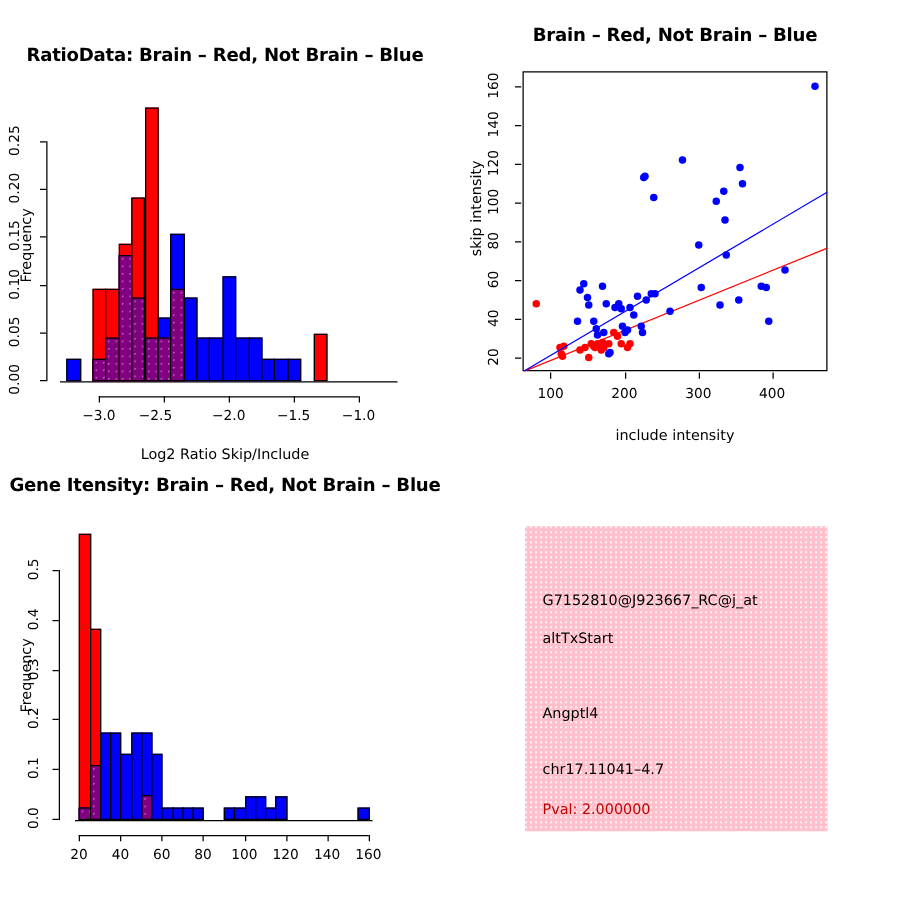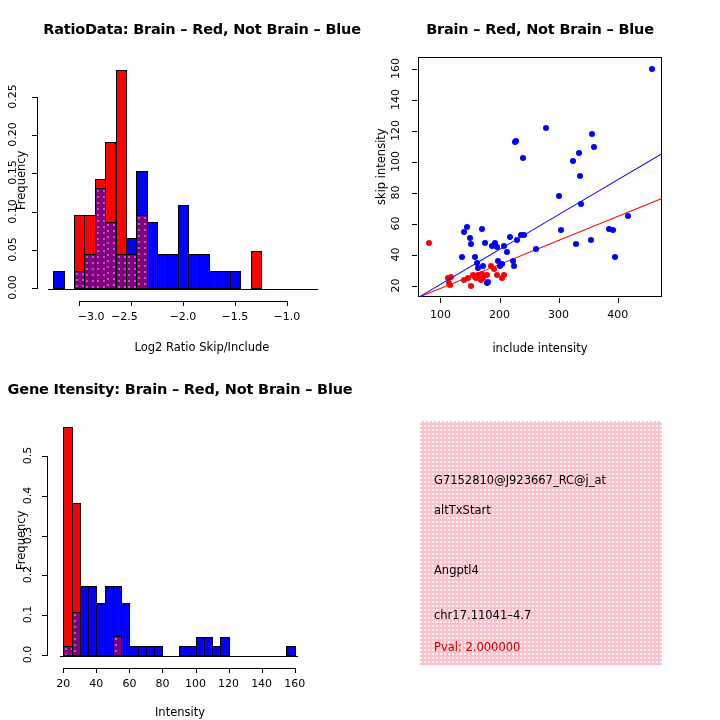--- a/index.html
+++ b/index.html
@@ -17,21 +17,21 @@
   #canvas {
     position: relative;
     width: 720px;
     height: 720px;
   }
   .panel {
     position: absolute;
     width: 360px;
     height: 360px;
   }
-  #panel-tl { left: 0;   top: 0; padding-left: 44px;   }
+  #panel-tl { left: 0;   top: 16px;   }
   #panel-tr { left: 360px; top: 0; }
   #panel-bl { left: 0;   top: 360px; }
   #panel-br { left: 360px; top: 360px; }
 
   .plot-title {
     position: absolute;
     left: 0;
     right: 0;
     text-align: center;
     font-size: 14.5px;
@@ -139,21 +139,21 @@
         <div class="tick-text ytick" style="left:-4px; top:204.6px; width:32px; text-align:center;">0.10</div>
         <div class="rule" style="left:32px; top:173.4px; width:5px; height:1px;"></div>
         <div class="tick-text ytick" style="left:-4px; top:166.4px; width:32px; text-align:center;">0.15</div>
         <div class="rule" style="left:32px; top:135.2px; width:5px; height:1px;"></div>
         <div class="tick-text ytick" style="left:-4px; top:128.2px; width:32px; text-align:center;">0.20</div>
         <div class="rule" style="left:32px; top:97px; width:5px; height:1px;"></div>
         <div class="tick-text ytick" style="left:-4px; top:90px; width:32px; text-align:center;">0.25</div>
         <div class="rule" style="left:48px; top:289px; width:270px; height:1px;"></div>
         <div class="rule" style="left:79.15384615384613px; top:301px; width:207.69230769230774px; height:1px;"></div>
         <div class="rule" style="left:79.15384615384613px; top:301px; width:1px; height:5px;"></div>
-        <div class="tick-text" style="left:59.15384615384613px; top:310px; width:40px; text-align:center;margin-left:12px;">−3.0</div>
+        <div class="tick-text" style="left:59.15384615384613px; top:310px; width:40px; text-align:center;">−3.0</div>
         <div class="rule" style="left:131.07692307692307px; top:301px; width:1px; height:5px;"></div>
         <div class="tick-text" style="left:111.07692307692307px; top:310px; width:40px; ">−2.5</div>
         <div class="rule" style="left:183px; top:301px; width:1px; height:5px;"></div>
         <div class="tick-text" style="left:163px; top:310px; width:40px; text-align:center;">−2.0</div>
         <div class="rule" style="left:234.9230769230769px; top:301px; width:1px; height:5px;"></div>
         <div class="tick-text" style="left:214.9230769230769px; top:310px; width:40px; text-align:center;">−1.5</div>
         <div class="rule" style="left:286.84615384615387px; top:301px; width:1px; height:5px;"></div>
         <div class="tick-text" style="left:266.84615384615387px; top:310px; width:40px; text-align:center;">−1.0</div>
         <div class="bar blue" style="left:53.19230769230767px; top:271.192px; width:11.384615384615394px; height:17.807999999999993px;"></div>
         <div class="bar blue" style="left:73.96153846153847px; top:271.192px; width:11.384615384615344px; height:17.807999999999993px;"></div>
@@ -291,21 +291,20 @@
           <div class="pt blue" style="left:196.3268765133172px; top:198.74193548387098px;"></div>
           <div class="pt blue" style="left:209.32445520581115px; top:158.48387096774195px;"></div>
           <div class="pt blue" style="left:232.95641646489105px; top:11.387096774193566px;"></div>
         </div>
       </div>
   </div>
 
   <div class="panel" id="panel-bl">
     <div class="plot-title" style="top:21px;">Gene Itensity: Brain – Red, Not Brain – Blue</div>
     <div class="axis-label y" style="left:14px; top:210px;">Frequency</div>
-    <div class="axis-label x" style="top:345px;">Intensity</div>
     <div id="bl-plot" style="position:absolute; left:0; top:0; width:360px; height:360px;">
         <div class="rule" style="left:47px; top:96px; width:1px; height:200px;"></div>
         <div class="rule" style="left:42px; top:295px; width:5px; height:1px;"></div>
         <div class="tick-text ytick" style="left:14px; top:288px; width:26px; text-align:center;">0.0</div>
         <div class="rule" style="left:42px; top:255.2px; width:5px; height:1px;"></div>
         <div class="tick-text ytick" style="left:14px; top:248.2px; width:26px; text-align:center;">0.1</div>
         <div class="rule" style="left:42px; top:215.39999999999998px; width:5px; height:1px;"></div>
         <div class="tick-text ytick" style="left:14px; top:208.39999999999998px; width:26px; text-align:center;">0.2</div>
         <div class="rule" style="left:42px; top:175.60000000000002px; width:5px; height:1px;"></div>
         <div class="tick-text ytick" style="left:14px; top:168.60000000000002px; width:26px; text-align:center;">0.3</div>

